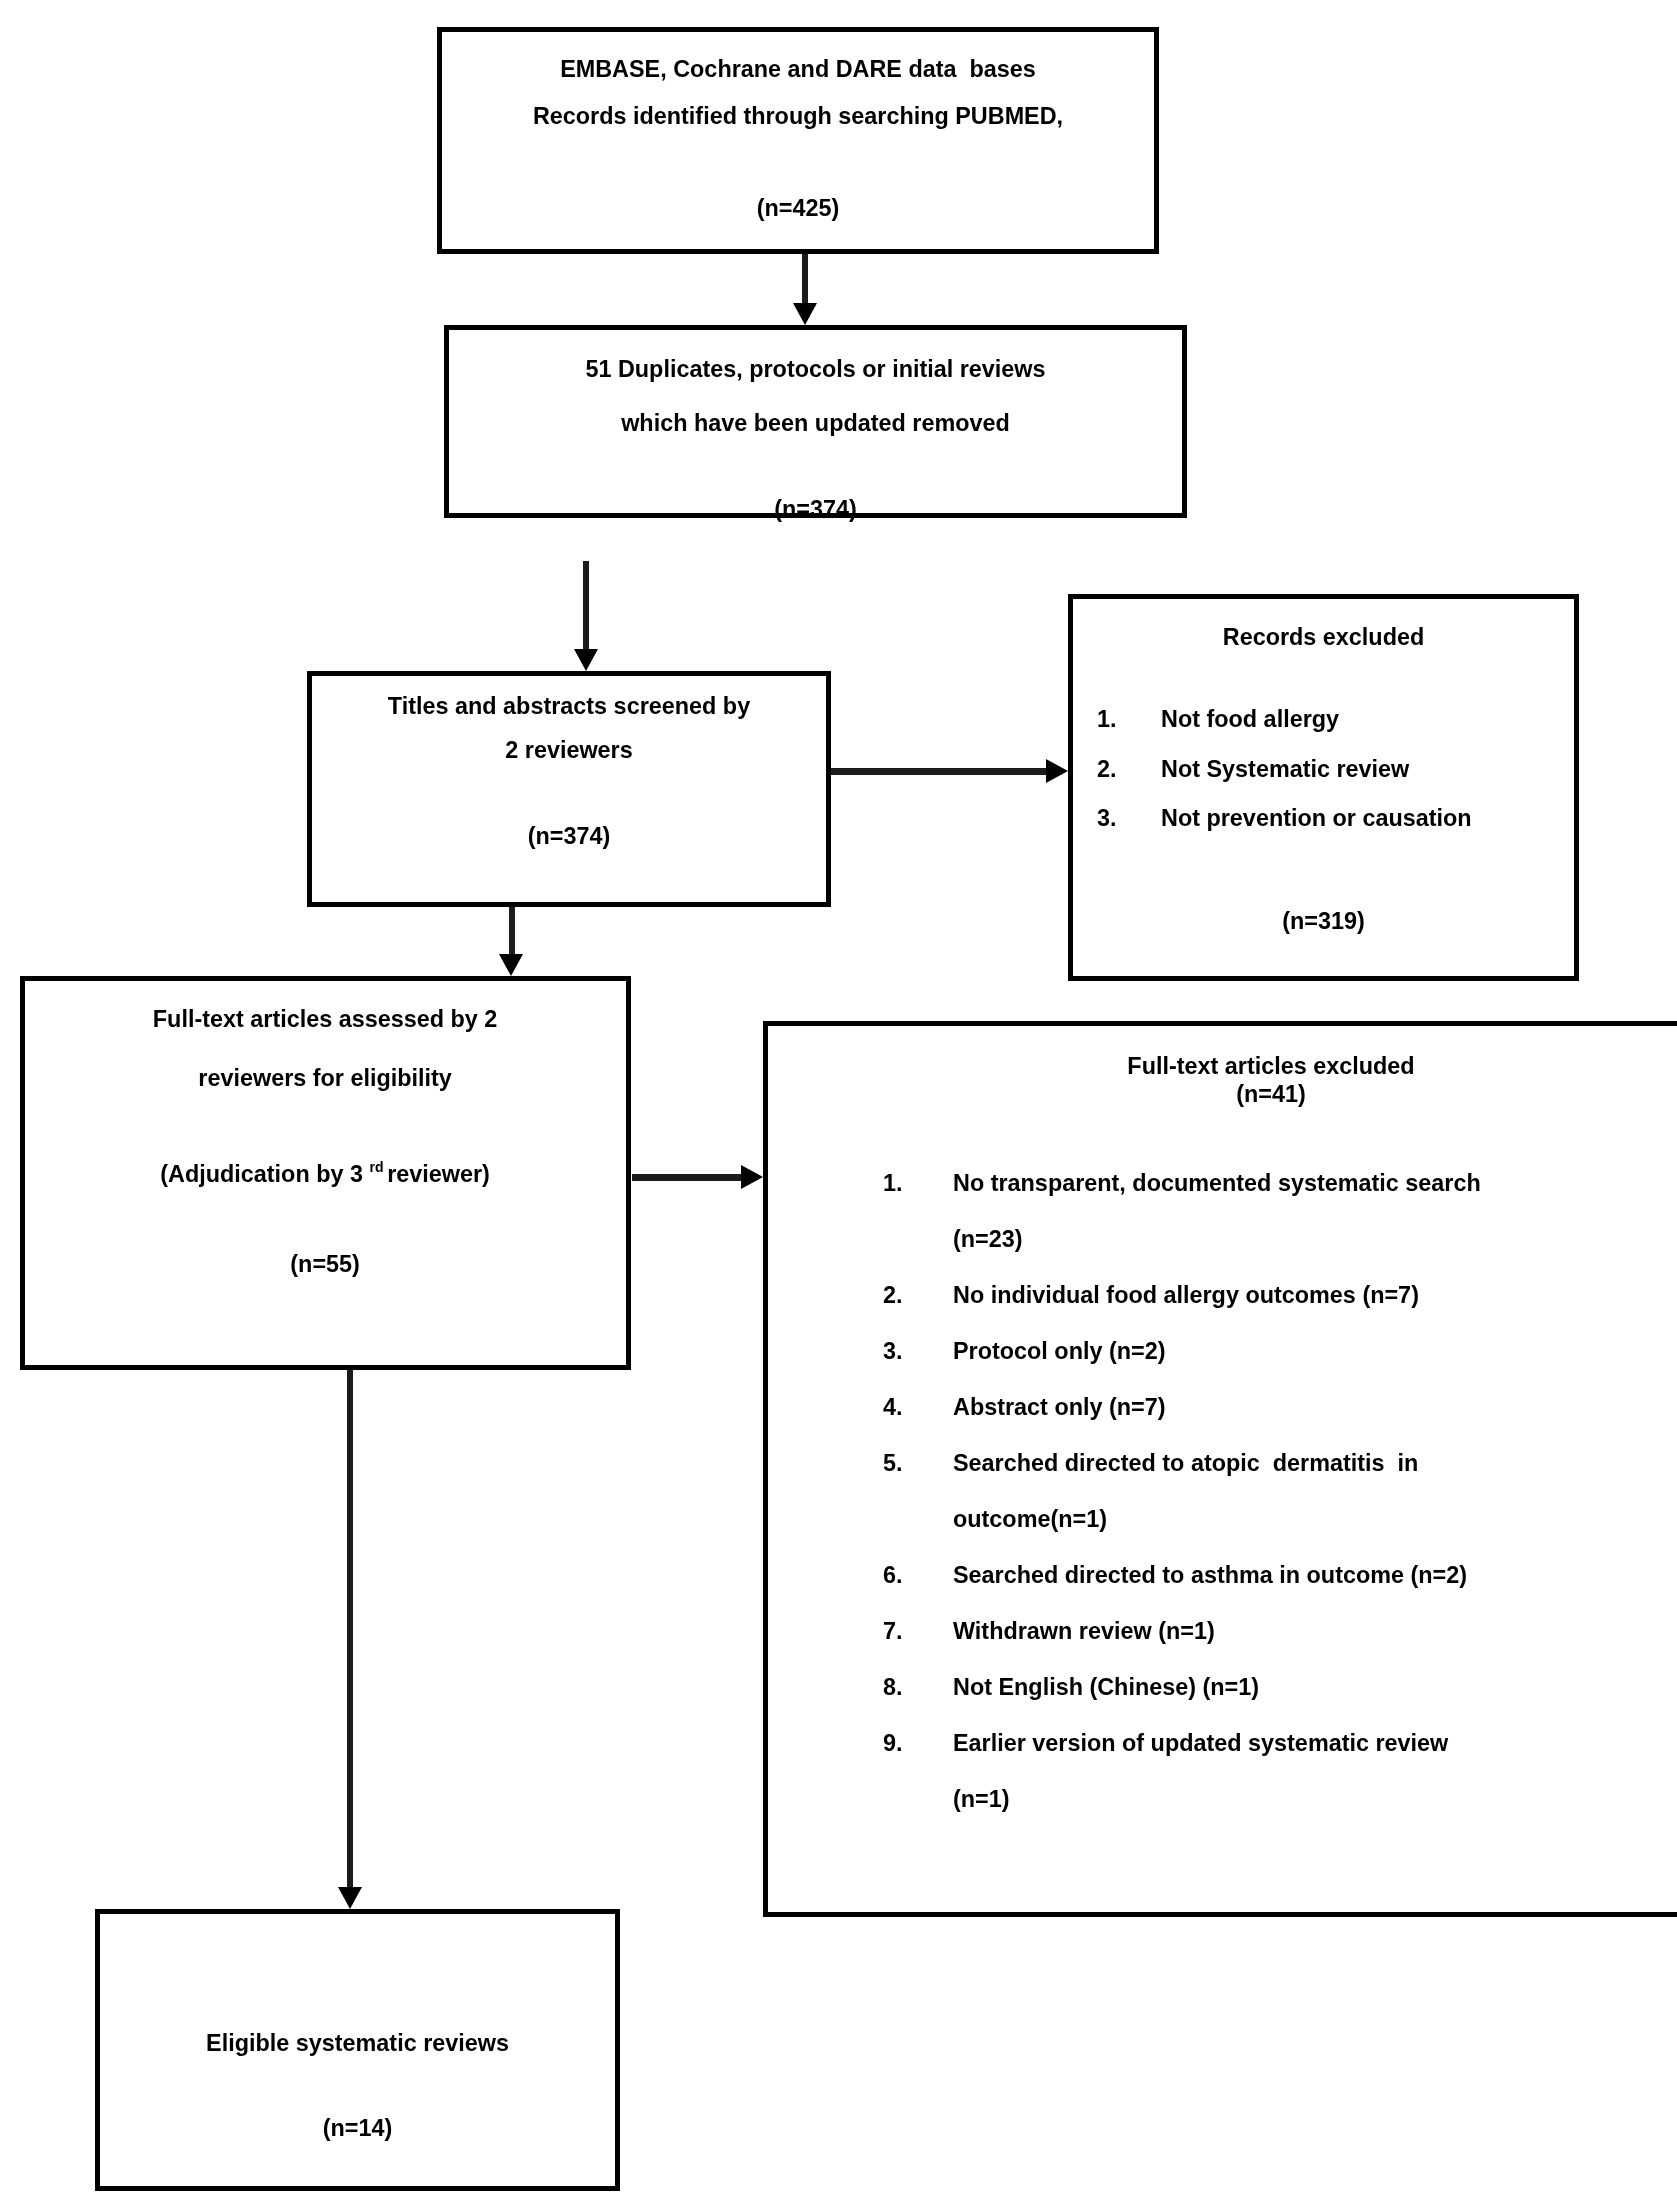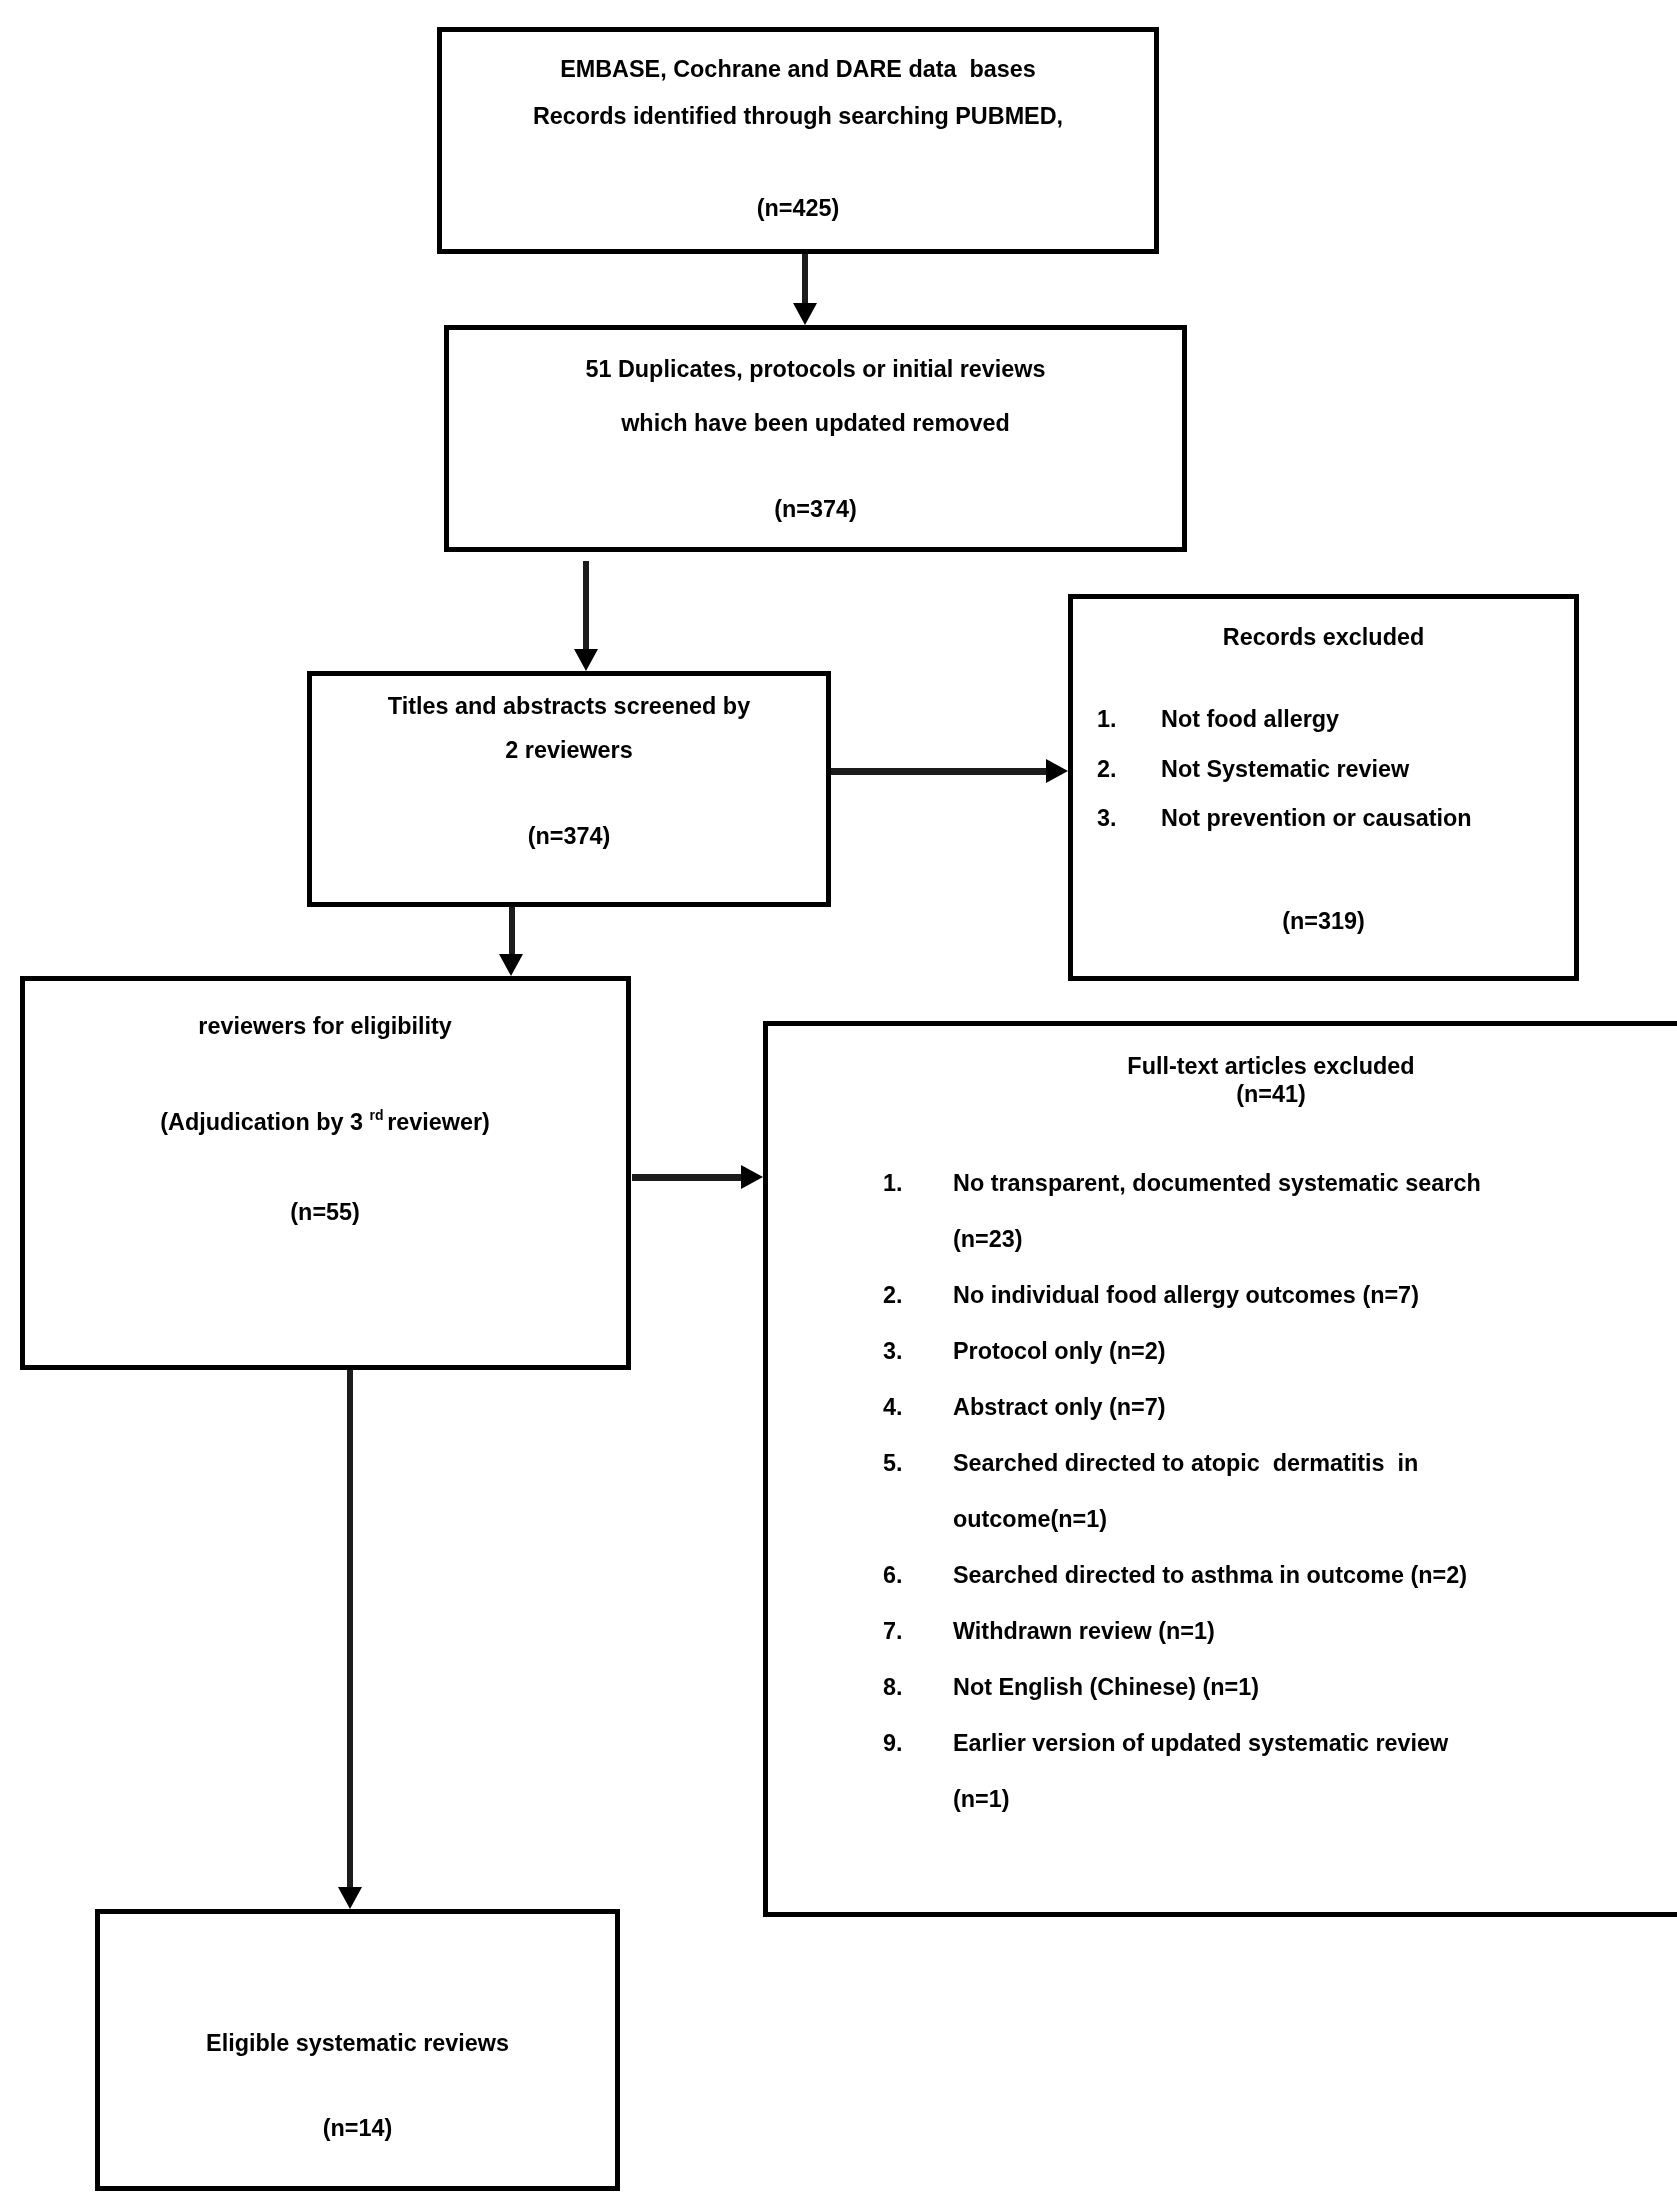--- a/index.html
+++ b/index.html
@@ -95,21 +95,21 @@
 
   <div class="box" style="left:437px;top:27px;width:722px;height:227px;">
     <div class="line b1-p2">EMBASE, Cochrane and DARE data  bases</div>
     <div class="line b1-p1">Records identified through searching PUBMED,</div>
     <div class="line b1-pn">(n=425)</div>
   </div>
 
   <div class="shaft" style="left:802px;top:254px;width:6px;height:50px;"></div>
   <div class="head-down" style="left:793px;top:303px;"></div>
 
-  <div class="box" style="left:444px;top:325px;width:743px;height:227px;">
+  <div class="box" style="left:444px;top:325px;width:743px;height:193px;">
     <div class="line b2-p1">51 Duplicates, protocols or initial reviews</div>
     <div class="line b2-p2">which have been updated removed</div>
     <div class="line b2-pn">(n=374)</div>
   </div>
 
   <div class="shaft" style="left:583px;top:561px;width:6px;height:89px;"></div>
   <div class="head-down" style="left:574px;top:649px;"></div>
 
   <div class="box" style="left:307px;top:671px;width:524px;height:236px;">
     <div class="line b3-p1">Titles and abstracts screened by</div>
@@ -136,20 +136,21 @@
         <span class="re-txt">Not prevention or causation</span>
       </div>
     </div>
     <div class="line re-n">(n=319)</div>
   </div>
 
   <div class="shaft" style="left:509px;top:907px;width:6px;height:48px;"></div>
   <div class="head-down" style="left:499px;top:954px;"></div>
 
   <div class="box" style="left:19.6px;top:976px;width:611px;height:394px;">
+    <div class="line fa-p1">Full-text articles assessed by 2</div>
     <div class="line fa-p2">reviewers for eligibility</div>
     <div class="line fa-p3"><span>(Adjudication by 3</span><sup class="rd">rd</sup><span>reviewer)</span></div>
     <div class="line fa-pn">(n=55)</div>
   </div>
 
   <div class="shaft" style="left:632px;top:1174px;width:110px;height:6.5px;"></div>
   <div class="head-right" style="left:741px;top:1165px;"></div>
 
   <div class="box" style="left:763px;top:1021px;width:1016px;height:896px;">
     <div class="line fe-title">Full-text articles excluded</div>

